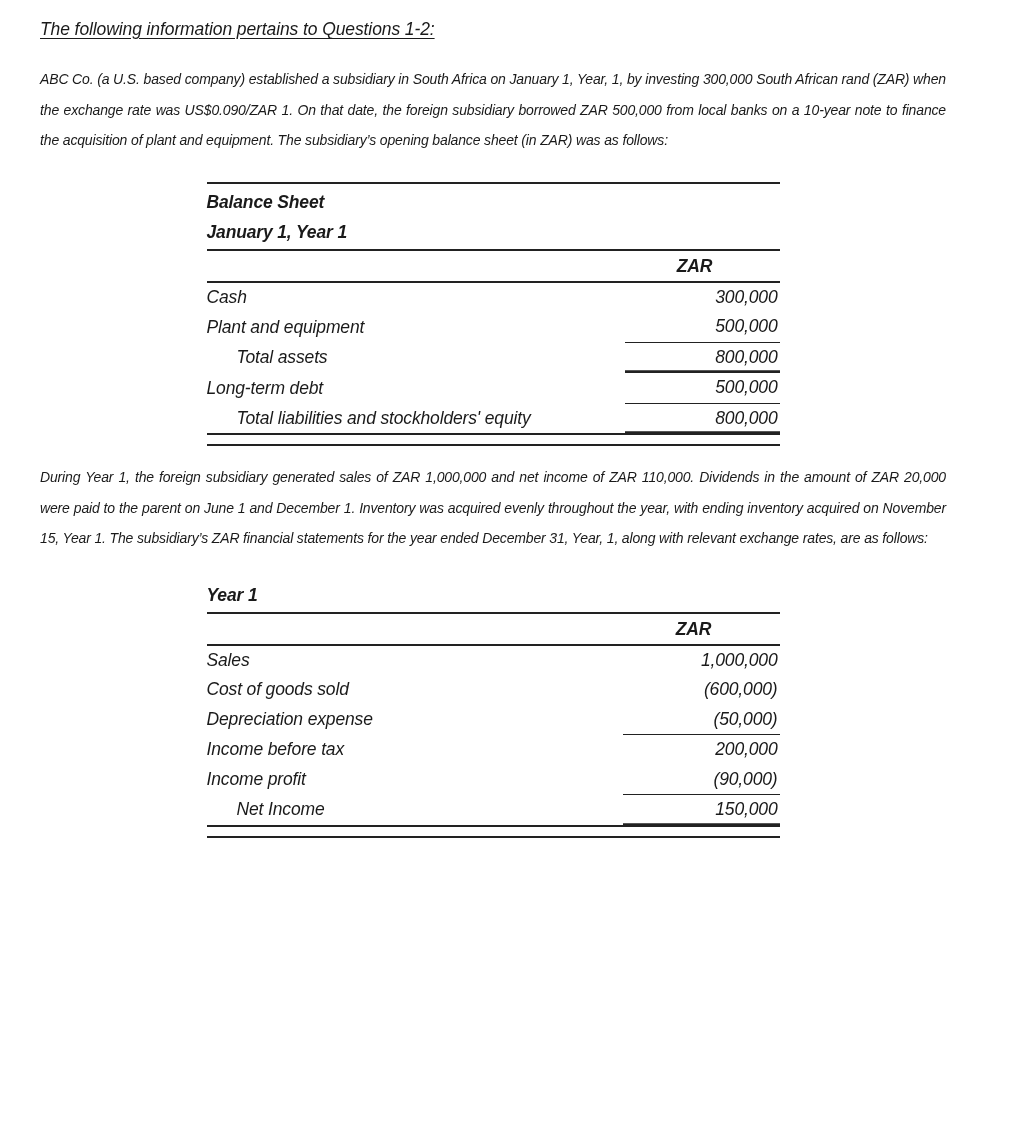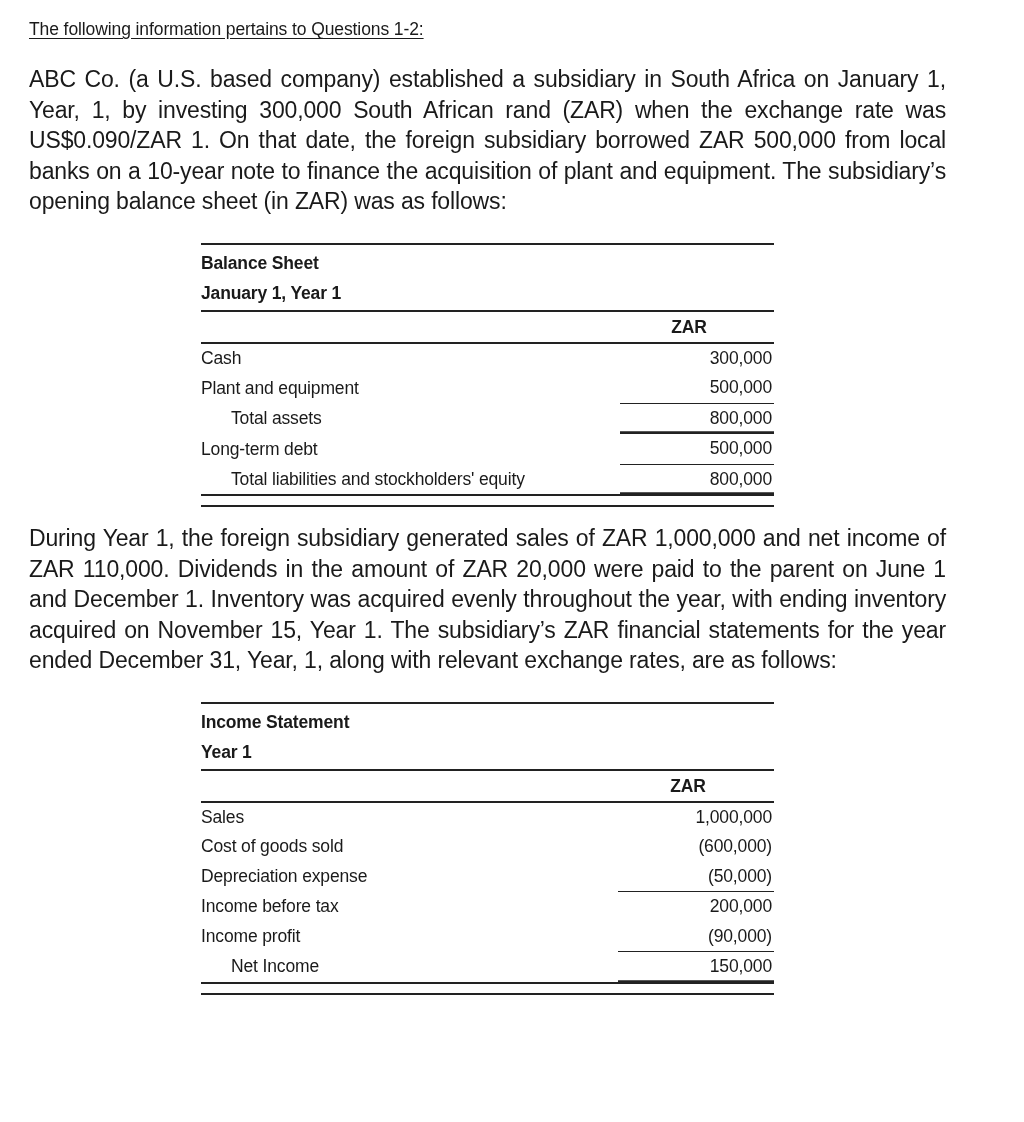--- a/index.html
+++ b/index.html
@@ -12,34 +12,35 @@
     height: 1122px;
     font-family: "Liberation Sans", sans-serif;
     color: #1a1a1a;
     -webkit-font-smoothing: antialiased;
   }
   .page {
     position: relative;
     width: 1010px;
     height: 1122px;
     box-sizing: border-box;
-    padding: 10px 64px 0 29px;
+    padding: 10px 64px 0 40px;
+    font-style: italic;
   }
 
   
   .lead-heading {
     font-size: 17.5px;
     line-height: 26px;
     text-decoration: underline;
     text-underline-offset: 3px;
     margin: 6px 0 0 0;
     letter-spacing: -0.1px;
   }
   p.body-par {
-    font-size: 23px;
+    font-size: 14px;
     line-height: 30.5px;
     text-align: justify;
     text-justify: inter-word;
     margin: 16px 0 0 0;
     letter-spacing: -0.15px;
   }
   p.body-par.first { margin-top: 22px; }
 
   
   .stmt-wrap {
@@ -152,23 +153,20 @@
           </tr>
         </tbody>
     </table>
   </div>
 
   <p class="body-par">During Year 1, the foreign subsidiary generated sales of ZAR 1,000,000 and net income of ZAR 110,000. Dividends in the amount of ZAR 20,000 were paid to the parent on June 1 and December 1. Inventory was acquired evenly throughout the year, with ending inventory acquired on November 15, Year 1. The subsidiary’s ZAR financial statements for the year ended December 31, Year, 1, along with relevant exchange rates, are as follows:</p>
 
   <div class="stmt-wrap income-statement">
     <table class="stmt">
       <tbody>
-        <tr class="title-row title-top">
-          <td class="col-label" colspan="2">Income Statement</td>
-        </tr>
         <tr class="title-row title-bottom">
           <td class="col-label" colspan="2">Year 1</td>
         </tr>
         <tr class="curr-row">
           <td class="col-label"></td>
           <td class="col-amount">ZAR</td>
         </tr>
       </tbody>
       <tbody id="is-rows" style="border-bottom: 2.4px solid rgb(34, 34, 34);">
           <tr>

